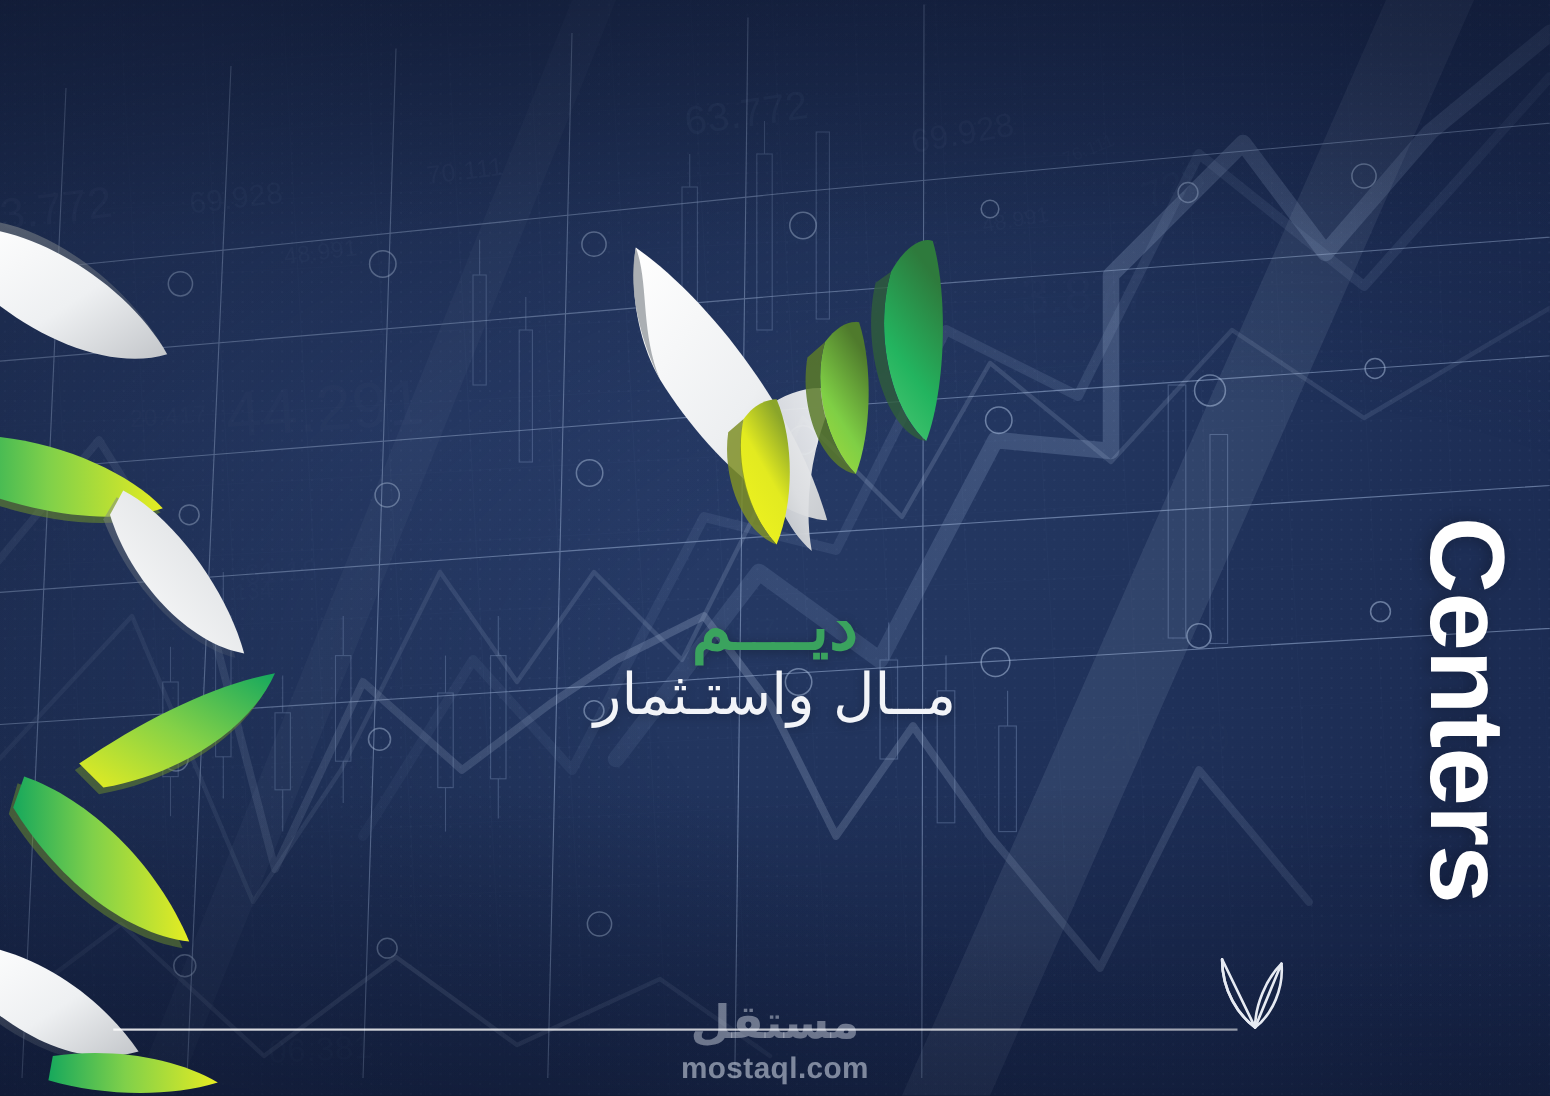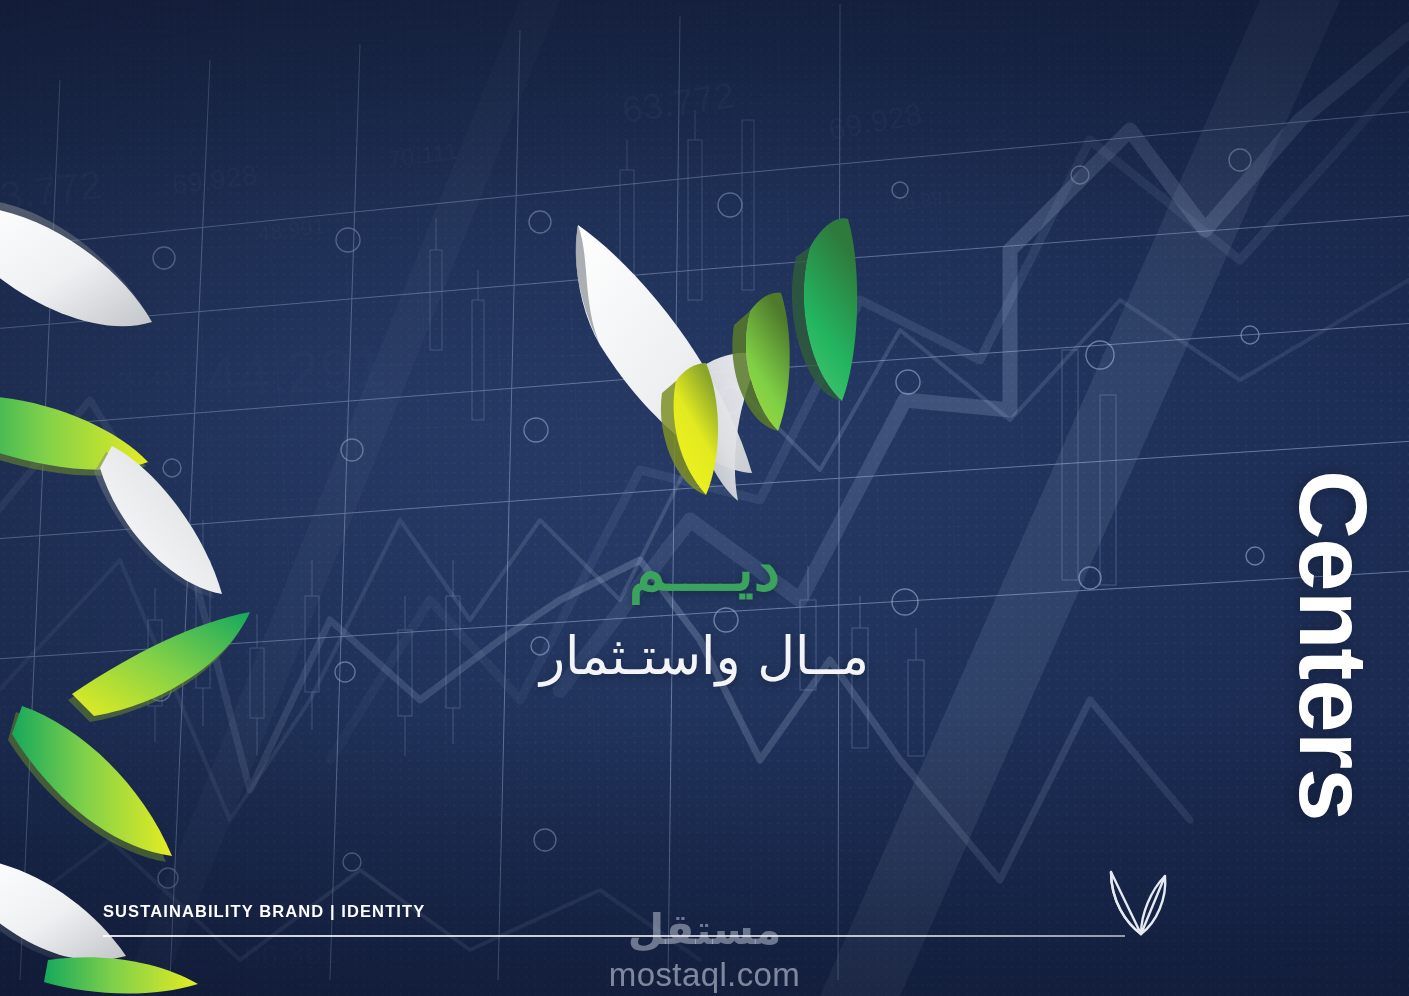--- a/index.html
+++ b/index.html
@@ -73,21 +73,21 @@
     font-family:Liberation Serif, serif;
     font-size:59px;
     font-weight:700;
     color:#3aa35e;
     letter-spacing:2px;
     line-height:1.05;
     text-shadow:0 2px 10px rgba(0,0,0,.25);
   }
   .word-ar-sub{
     display:block;
-    margin-top:26px;
+    margin-top:2px;
     font-family:"DejaVu Sans", sans-serif;
     font-size:52px;
     font-weight:400;
     color:#f2f4f8;
     letter-spacing:4px;
     line-height:1.1;
     text-shadow:0 2px 10px rgba(0,0,0,.25);
   }
 
   
@@ -140,22 +140,22 @@
     font-weight:700;
     color:rgba(233,238,247,0.42);
     letter-spacing:1px;
     line-height:1;
     direction:rtl;
     margin-top:16px;
   }
   .wm-en{
     display:block;
     margin-top:7px;
-    font-size:33px;
-    font-weight:400;
+    font-size:27px;
+    font-weight:700;
     color:rgba(226,233,245,0.52);
     letter-spacing:.4px;
     line-height:1;
   }
 </style>
 </head>
 <body>
 
 <div class="stage">
 
@@ -446,21 +446,20 @@
     </g>
   </svg>
 
   <div class="wordmark">
     <span class="word-ar-main">ديــــم</span>
     <span class="word-ar-sub">مــال واستـثمار</span>
   </div>
 
   <div class="side-title">Centers</div>
 
-  <div class="footer-label">SUSTAINABILITY BRAND  |  IDENTITY</div>
   <div class="footer-rule"></div>
   <svg class="footer-leaf" viewBox="0 0 82 76">
     <path d="M16 10 C16 40 32 62 46 72" fill="none" stroke="#e6eaf2" stroke-width="2.4" stroke-linecap="round"></path>
     <path d="M46 72 C30 60 16 38 16 10 Z" fill="none" stroke="#e6eaf2" stroke-width="2.4" stroke-linejoin="round"></path>
     <path d="M46 72 C46 52 56 28 70 14" fill="none" stroke="#e6eaf2" stroke-width="2.4" stroke-linecap="round"></path>
     <path d="M70 14 C72 36 62 60 46 72 Z" fill="none" stroke="#e6eaf2" stroke-width="2.4" stroke-linejoin="round"></path>
   </svg>
 
   <div class="watermark">
     <span class="wm-ar">مستقل</span>

